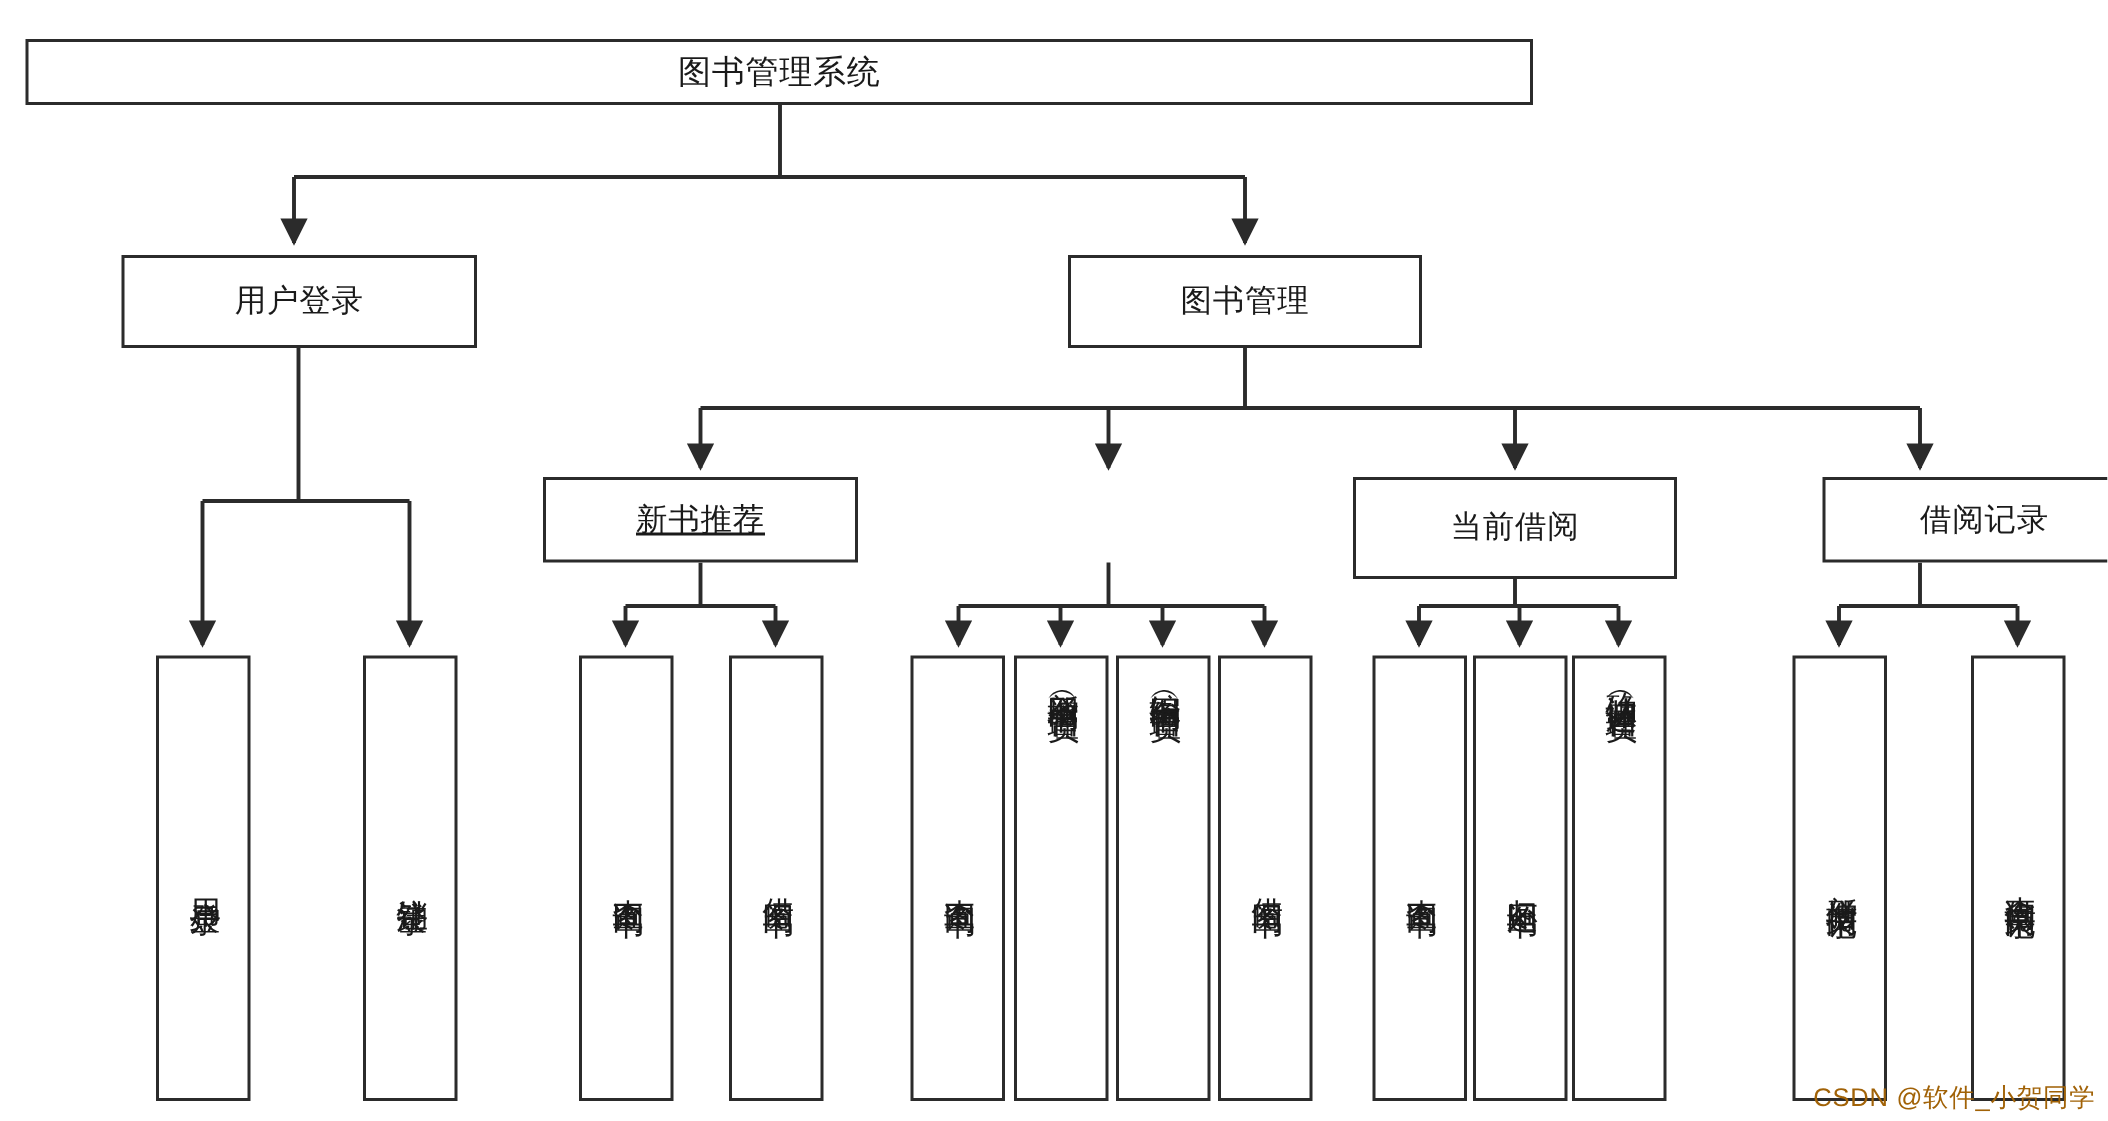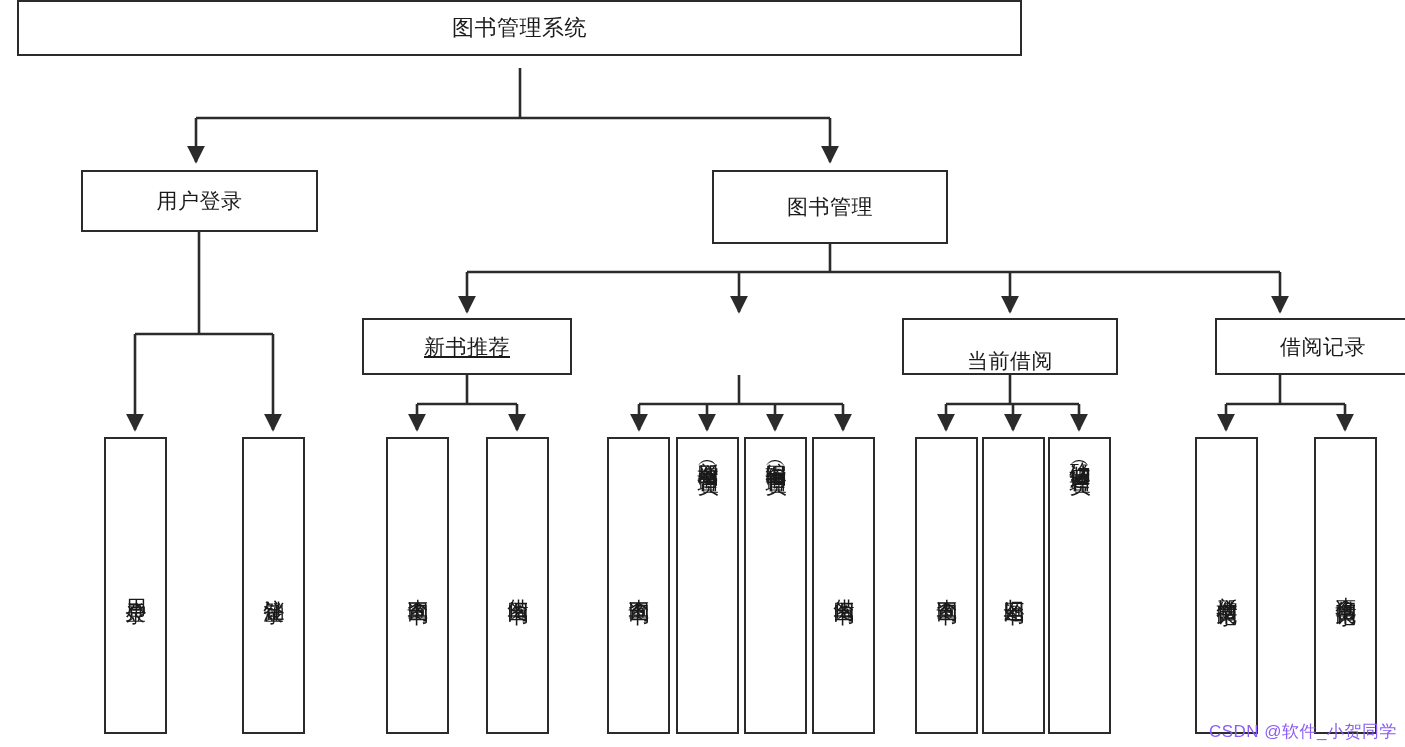--- a/index.html
+++ b/index.html
@@ -66,21 +66,21 @@
   }
   .node.vert.center {
     align-items: center;
     padding-top: 0;
   }
   #watermark {
     position: absolute;
     right: 8px;
     bottom: 4px;
     font-size: 17px;
-    color: #8b5cf6;
+    color: #a16207;
     white-space: nowrap;
     letter-spacing: 0.5px;
   }
 </style>
 </head>
 <body>
 
 <div id="canvas">
 
   <svg id="edges" viewBox="0 0 1405 747" xmlns="http://www.w3.org/2000/svg">
@@ -127,35 +127,35 @@
       <path d="M 1013 404 L 1013 430" marker-end="url(#arrow)"></path>
       <path d="M 1079 404 L 1079 430" marker-end="url(#arrow)"></path>
 
       <path d="M 1280 375 L 1280 404"></path>
       <path d="M 1226 404 L 1345 404"></path>
       <path d="M 1226 404 L 1226 430" marker-end="url(#arrow)"></path>
       <path d="M 1345 404 L 1345 430" marker-end="url(#arrow)"></path>
     </g>
   </svg>
 
-  <div class="node horiz root" style="left:17px; top:0; width:1005px; height:56px;">
+  <div class="node horiz root" style="left:17px; top:26px; width:1005px; height:44px;">
     <span class="label">图书管理系统</span>
   </div>
 
   <div class="node horiz" style="left:81px; top:170px; width:237px; height:62px;">
     <span class="label">用户登录</span>
   </div>
-  <div class="node horiz" style="left:712px; top:170px; width:236px; height:74px;">
+  <div class="node horiz" style="left:712px; top:170px; width:236px; height:62px;">
     <span class="label">图书管理</span>
   </div>
 
   <div class="node horiz" style="left:362px; top:318px; width:210px; height:57px;text-decoration:underline;">
     <span class="label">新书推荐</span>
   </div>
-  <div class="node horiz" style="left:902px; top:318px; width:216px; height:57px;align-items:flex-end;">
+  <div class="node horiz" style="left:902px; top:318px; width:216px; height:68px;">
     <span class="label">当前借阅</span>
   </div>
   <div class="node horiz" style="left:1172px; top:318px; width:216px; height:57px;margin-left:43px;">
     <span class="label">借阅记录</span>
   </div>
 
   <div class="node vert center" style="left:104px; top:437px; width:63px; height:297px;">
     <span class="label">用户登录</span>
   </div>
   <div class="node vert center" style="left:242px; top:437px; width:63px; height:297px;">

